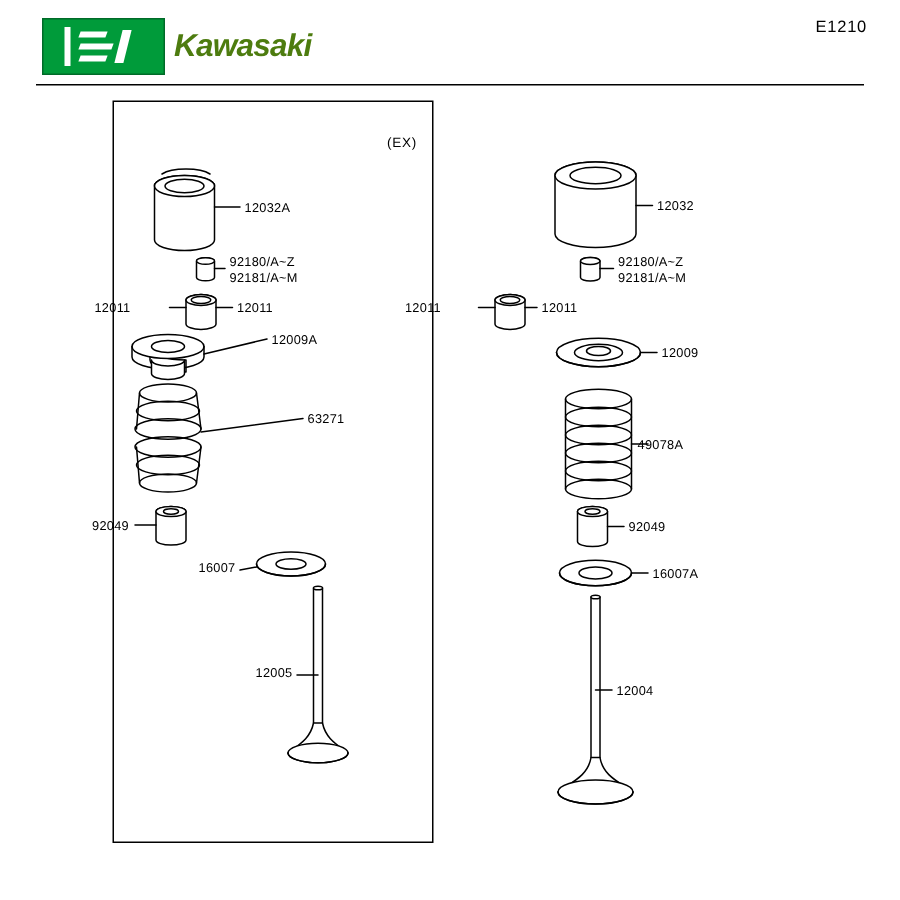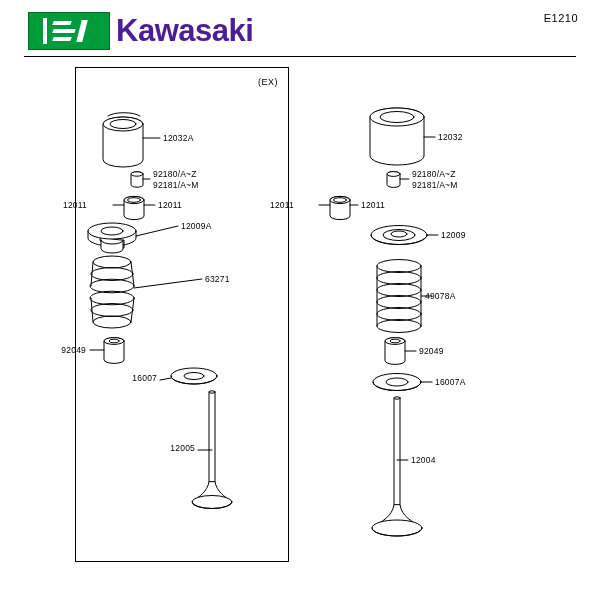--- a/index.html
+++ b/index.html
@@ -51,24 +51,25 @@
   .brand-logo-inner .b1 { left: 4px;  top: 0px;  width: 4px;  height: 26px; }
   .brand-logo-inner .b2 { left: 14px; top: 3px;  width: 18px; height: 4px; transform: skewX(-20deg); }
   .brand-logo-inner .b3 { left: 14px; top: 11px; width: 22px; height: 4px; transform: skewX(-20deg); }
   .brand-logo-inner .b4 { left: 14px; top: 19px; width: 18px; height: 4px; transform: skewX(-20deg); }
   .brand-logo-inner .b5 { left: 40px; top: 2px;  width: 6px;  height: 22px; transform: skewX(-14deg); }
 
   .brand-text {
     position: absolute;
     left: 88px;
     top: 4px;
-    font-size: 31px;
+    font-size: 21px;
     font-weight: bold;
+    font-style: italic;
     letter-spacing: -0.5px;
-    color: #4c1d95;
+    color: #4d7c0f;
     line-height: 34px;
     white-space: nowrap;
   }
 
   .doc-code {
     position: absolute;
     right: 22px;
     top: 12px;
     font-size: 11px;
     color: #000000;
@@ -88,21 +89,21 @@
   .panel {
     position: absolute;
     border: 1px solid #000000;
     background: #ffffff;
   }
   .panel-ex { left: 75px;  top: 67px; width: 212px; height: 493px; }
   .panel-in { left: 297px; top: 67px; width: 228px; height: 493px; }
 
   .panel-tag {
     position: absolute;
-    top: 9px;
+    top: 22px;
     right: 10px;
     font-size: 9px;
     color: #000000;
     letter-spacing: 0.5px;
     text-align: center;
   }
 
   
   .lbl {
     position: absolute;

